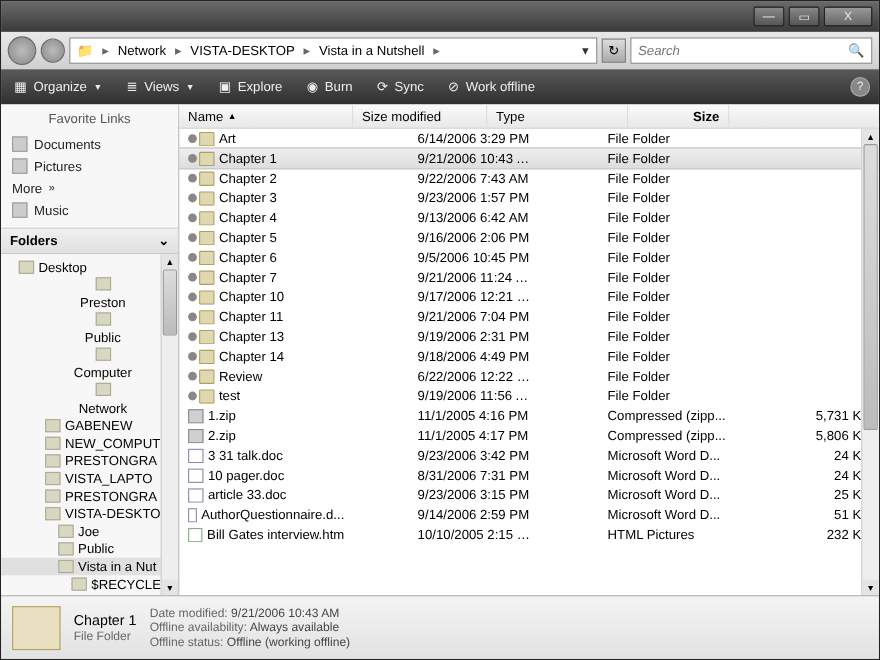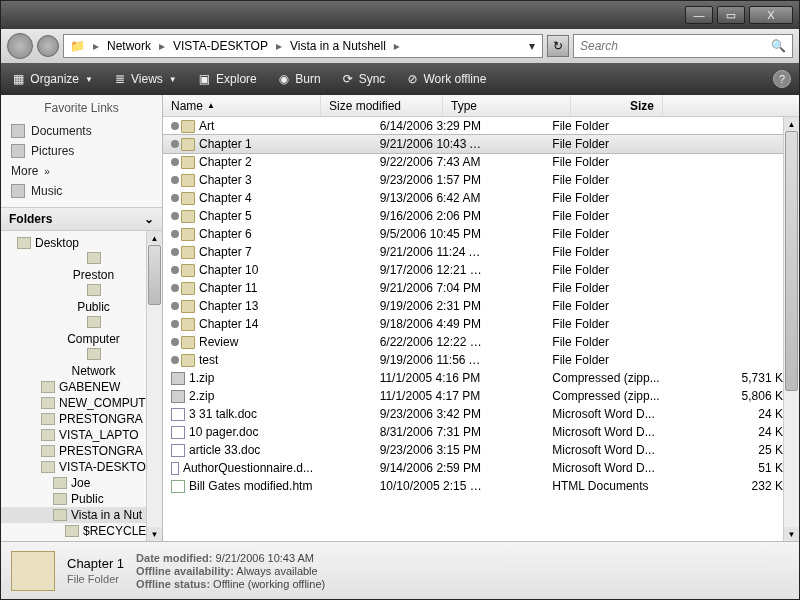--- a/index.html
+++ b/index.html
@@ -59,21 +59,21 @@
 .fico.zip { background: #d0d0d0; border: 1px solid #888; }
 .fico.doc { background: #fff; border: 1px solid #88a; }
 .fico.htm { background: #fff; border: 1px solid #8a8; }
 .sync { width: 8px; height: 8px; display: inline-block; border-radius: 50%; background: #888; margin-right: -2px; }
 .details { height: 58px; background: linear-gradient(#f4f4f4,#e2e2e2); border-top: 1px solid #bbb; display: flex; align-items: center; padding: 4px 10px; gap: 12px; font-size: 12px; position: relative; }
 .details .bigico { width: 44px; height: 40px; background: #e8e0c0; border: 1px solid #b0a060; }
 .details .namecol { display: flex; flex-direction: column; gap: 2px; }
 .details .namecol .n { font-size: 13px; }
 .details .namecol .t { color: #666; font-size: 11px; }
 .details .meta { display: flex; flex-direction: column; gap: 1px; font-size: 11px; color: #444; }
-.details .meta span b { color: #666; font-weight: bold; }
+.details .meta span b { color: #666; font-weight: normal; }
 </style>
 </head>
 <body>
 
 <div class="window">
 
   <div class="titlebar">
     <div class="tbtn">—</div>
     <div class="tbtn">▭</div>
     <div class="tbtn">X</div>
@@ -432,24 +432,24 @@
               <span class="fico doc"></span>
               <span>AuthorQuestionnaire.d...</span>
             </div>
             <div class="cell date">9/14/2006 2:59 PM</div>
             <div class="cell type">Microsoft Word D...</div>
             <div class="cell size">51 KB</div>
           </div>
           <div class="row">
             <div class="cell name">
               <span class="fico htm"></span>
-              <span>Bill Gates modified.htm</span>
+              <span>Bill Gates interview.htm</span>
             </div>
             <div class="cell date">10/10/2005 2:15 PM</div>
-            <div class="cell type">HTML Documents</div>
+            <div class="cell type">HTML Pictures</div>
             <div class="cell size">232 KB</div>
           </div>
         </div>
     </div>
   </div>
 
   <div class="details">
     <div class="bigico"></div>
     <div class="namecol">
       <div class="n">Chapter 1</div>

